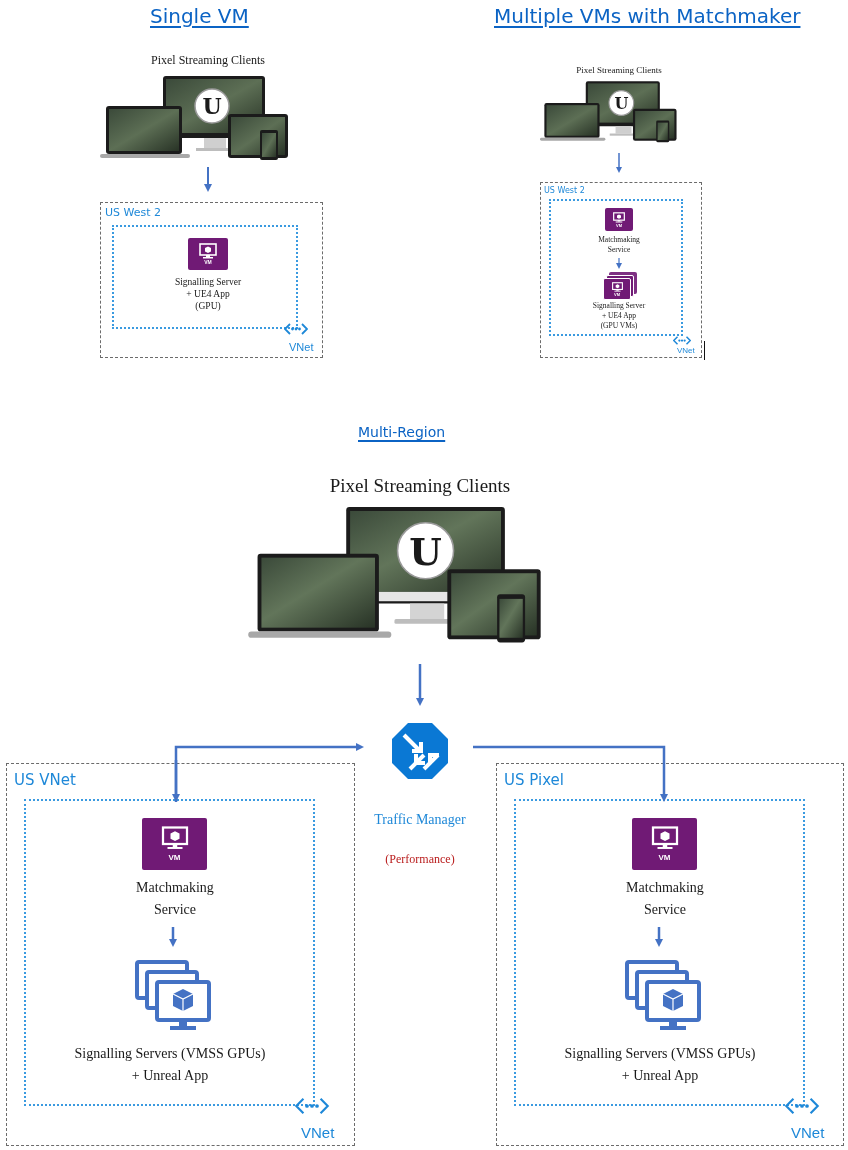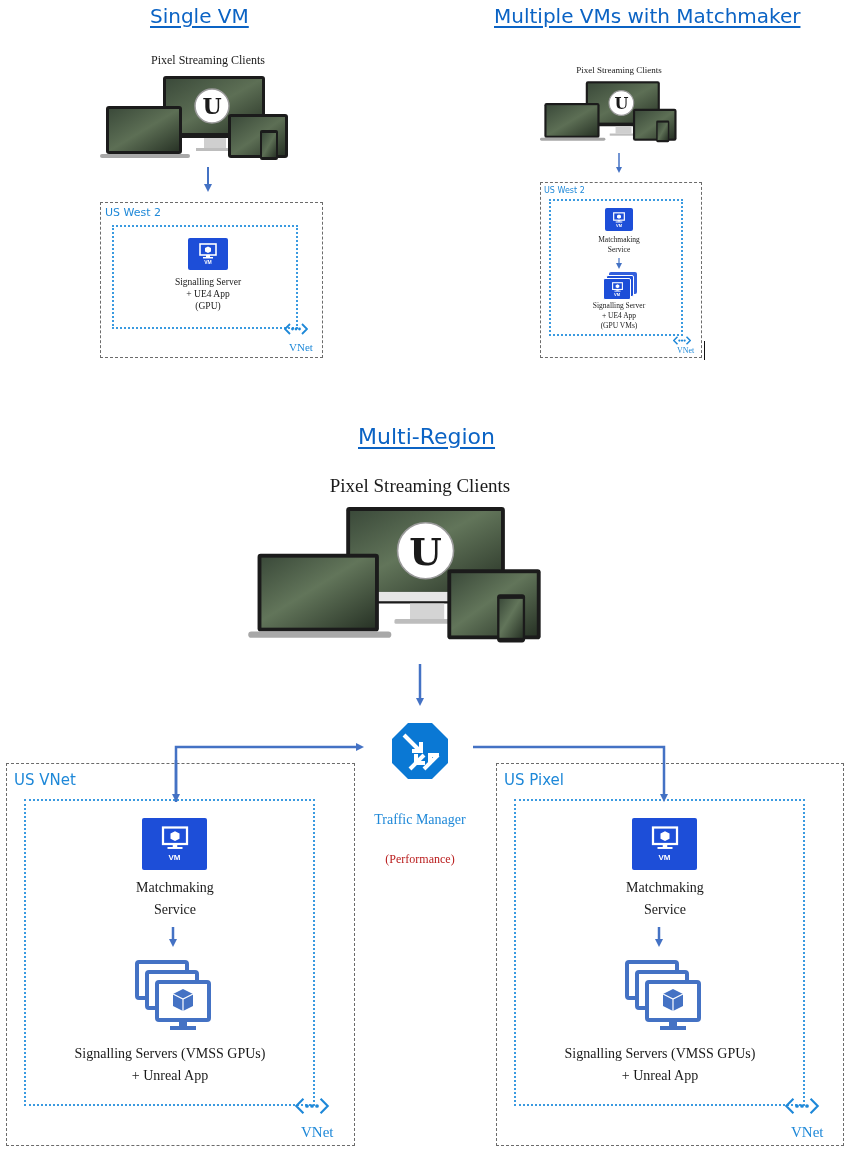--- a/index.html
+++ b/index.html
@@ -9,23 +9,23 @@
     .section-title {
       position: absolute; font-family: "DejaVu Sans", sans-serif; font-weight: normal;
       color: #0b63c4; text-decoration: underline; text-decoration-thickness: 2px;
       text-underline-offset: 3px; white-space: nowrap; text-align: center;
     }
     .label { position: absolute; text-align: center; white-space: nowrap; color: #1a1a1a; font-family: Liberation Serif, serif; }
     .blue { color: #1e88d8; }
     .region-box { position: absolute; border: 1.5px dashed #6b6b6b; }
     .vnet-box { position: absolute; border: 2px dotted #3a9ae0; }
     .region-label { position: absolute; color: #1e88d8; font-family: "DejaVu Sans", sans-serif; white-space: nowrap; }
-    .vnet-label { position: absolute; color: #1e88d8; font-family: Liberation Serif, serif; white-space: nowrap; }
+    .vnet-label { position: absolute; color: #1e88d8; font-family: Liberation Sans, sans-serif; white-space: nowrap; }
     .vm-tile {
-      position: absolute; background: #1d4ed8; border-radius: 2px;
+      position: absolute; background: #701a75; border-radius: 2px;
       display: flex; flex-direction: column; align-items: center; justify-content: center;
     }
     .vm-tile .vm-text { color: #ffffff; font-weight: bold; font-family: "Liberation Sans", sans-serif; }
     svg.overlay { position: absolute; left: 0; top: 0; width: 848px; height: 1150px; pointer-events: none; }
     .devices { position: absolute; }
   </style>
 </head>
 <body>
 
 <div class="section-title" style="left:150px; top:4px; font-size:20px;">Single VM</div>
@@ -156,21 +156,21 @@
     <path d="M6 2 L1 7 L6 12" fill="none" stroke="#1e88d8" stroke-width="2"></path>
     <path d="M18 2 L23 7 L18 12" fill="none" stroke="#1e88d8" stroke-width="2"></path>
     <circle cx="8.5" cy="7" r="1.5" fill="#1e88d8"></circle>
       <circle cx="12" cy="7" r="1.5" fill="#1e88d8"></circle>
       <circle cx="15.5" cy="7" r="1.5" fill="#1e88d8"></circle>
   </svg>
 </div>
 <div class="vnet-label" style="left:677px; top:346px; font-size:8px;">VNet</div>
 <div class="abs" style="left:704px; top:341px; width:1px; height:19px; background:#111;"></div>
 
-<div class="section-title" style="left:358px; top:424px; font-size:22px;">Multi-Region</div>
+<div class="section-title" style="left:358px; top:424px; font-size:14px;">Multi-Region</div>
 
 <div class="label" style="left:290px; top:475px; width:260px; font-size:19px;">Pixel Streaming Clients</div>
 
 <div class="devices" style="left:248px; top:504px; width:296px; height:140px;">
   <svg width="296" height="140" viewBox="0 0 190 90">
     <defs>
       <linearGradient id="scr3" x1="0" y1="0" x2="1" y2="1">
         <stop offset="0" stop-color="#3b4a3a"></stop>
           <stop offset="0.45" stop-color="#62755a"></stop>
           <stop offset="1" stop-color="#283326"></stop>

